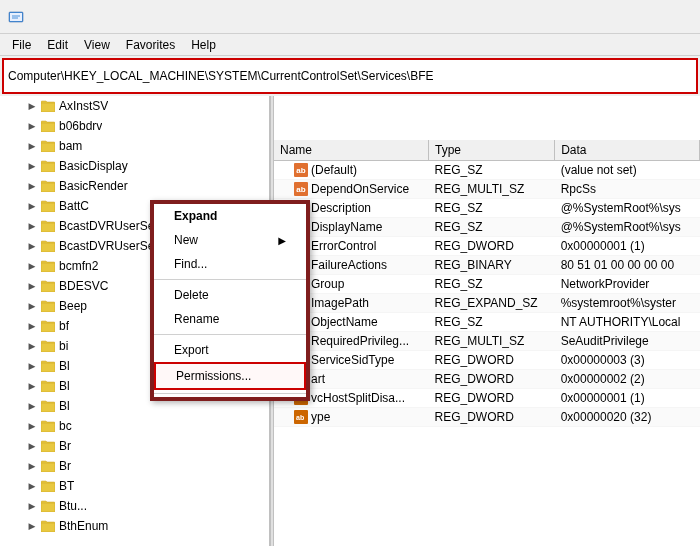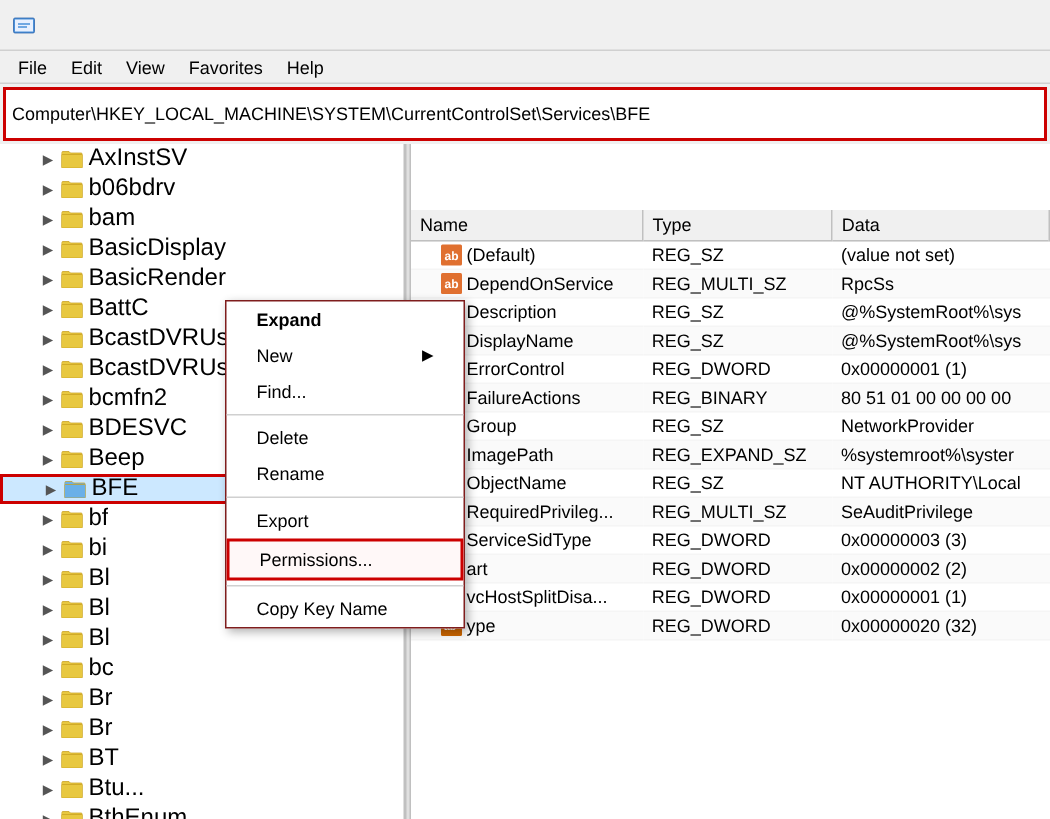--- a/index.html
+++ b/index.html
@@ -114,21 +114,21 @@
       justify-content: center;
     }
 
     
     .folder-icon svg {
       width: 14px;
       height: 12px;
     }
 
     .tree-label {
-      font-size: 16px;
+      font-size: 12px;
       overflow: hidden;
       text-overflow: ellipsis;
     }
 
     
     .data-panel {
       flex: 1;
       overflow: hidden;
       background: white;
     }
@@ -183,21 +183,21 @@
       align-items: center;
       padding-left: 14px;
     }
 
     
     .context-menu {
       position: absolute;
       left: 150px;
       top: 200px;
       background: white;
-      border: 1px solid #7f1d1d;
+      border: 4px solid #7f1d1d;
       box-shadow: 2px 2px 6px rgba(0,0,0,0.3);
       z-index: 100;
       min-width: 160px;
     }
     .context-menu-item {
       padding: 5px 20px;
       font-size: 12px;
       cursor: pointer;
       display: flex;
       align-items: center;
@@ -378,31 +378,20 @@
       <div class="tree-item">
         <span style="width: 20px; display: inline-block; flex-shrink: 0;"></span>
         <span class="tree-arrow collapsed"></span>
         <span class="tree-icon folder-icon">
           <svg width="14" height="12" viewBox="0 0 14 12">
     <path d="M0,2 Q0,1 1,1 L5,1 L6,2 L13,2 Q14,2 14,3 L14,11 Q14,12 13,12 L1,12 Q0,12 0,11 Z" fill="#e8c840" stroke="#c8a020" stroke-width="0.5"></path>
     <rect x="0" y="3" width="14" height="9" rx="0.5" fill="#e8c840" stroke="#c8a020" stroke-width="0.5"></rect>
   </svg>
         </span>
         <span class="tree-label">Beep</span>
-      </div>
-      <div class="tree-item bfe-selected" style="border: 2px solid rgb(204, 0, 0); background: rgb(200, 224, 248);">
-        <span style="width: 20px; display: inline-block; flex-shrink: 0;"></span>
-        <span class="tree-arrow collapsed"></span>
-        <span class="tree-icon folder-icon">
-          <svg width="14" height="12" viewBox="0 0 14 12">
-    <path d="M0,2 Q0,1 1,1 L5,1 L6,2 L13,2 Q14,2 14,3 L14,11 Q14,12 13,12 L1,12 Q0,12 0,11 Z" fill="#6ab0e8" stroke="#c8a020" stroke-width="0.5"></path>
-    <rect x="0" y="3" width="14" height="9" rx="0.5" fill="#6ab0e8" stroke="#c8a020" stroke-width="0.5"></rect>
-  </svg>
-        </span>
-        <span class="tree-label">BFE</span>
       </div>
       <div class="tree-item">
         <span style="width: 20px; display: inline-block; flex-shrink: 0;"></span>
         <span class="tree-arrow collapsed"></span>
         <span class="tree-icon folder-icon">
           <svg width="14" height="12" viewBox="0 0 14 12">
     <path d="M0,2 Q0,1 1,1 L5,1 L6,2 L13,2 Q14,2 14,3 L14,11 Q14,12 13,12 L1,12 Q0,12 0,11 Z" fill="#e8c840" stroke="#c8a020" stroke-width="0.5"></path>
     <rect x="0" y="3" width="14" height="9" rx="0.5" fill="#e8c840" stroke="#c8a020" stroke-width="0.5"></rect>
   </svg>
         </span>
@@ -726,16 +715,13 @@
       <span>Rename</span>
     </div>
     <div class="context-menu-separator"></div>
     <div class="context-menu-item">
       <span>Export</span>
     </div>
     <div class="context-menu-item permissions">
       <span>Permissions...</span>
     </div>
     <div class="context-menu-separator"></div>
-    <div class="context-menu-item">
-      <span>Copy Key Name</span>
-    </div>
   </div>
 
 </body></html>

